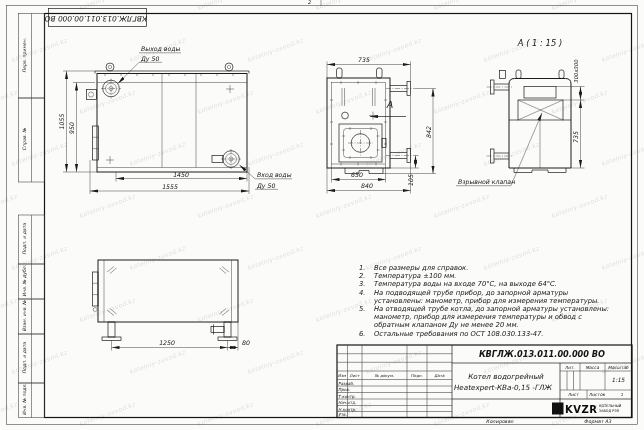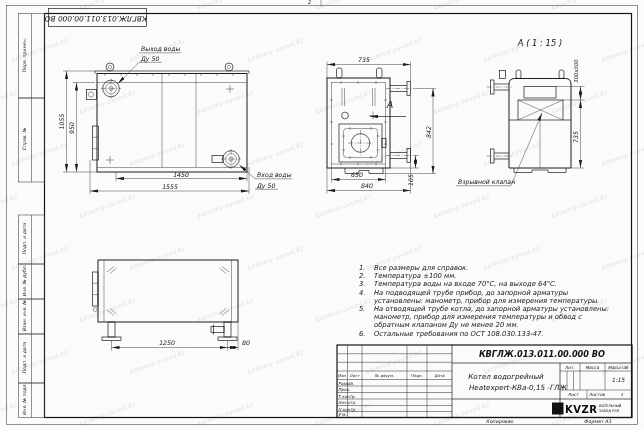--- a/index.html
+++ b/index.html
@@ -453,21 +453,21 @@
         <span class="note-text">На отводящей трубе котла, до запорной арматуры установлены: манометр, прибор для измерения температуры и обвод с обратным клапаном Ду не менее 20 мм.</span>
       </div>
     <div class="note-item">
         <span class="note-num">6.</span>
         <span class="note-text">Остальные требования по ОСТ 108.030.133-47.</span>
       </div>
   </div>
 
   <span class="ov ctr" style="left:452px;top:348.5px;width:180px;font-size:8.2px;font-weight:600;">КВГЛЖ.013.011.00.000 ВО</span>
   <span class="ov ctr" style="left:452px;top:371.5px;width:108px;font-size:7.2px;">Котел водогрейный</span>
-  <span class="ov ctr" style="left:464px;top:382.5px;width:108px;font-size:7.2px;">Heatexpert-КВа-0,15 -ГЛЖ</span>
+  <span class="ov ctr" style="left:449px;top:382.5px;width:108px;font-size:7.2px;">Heatexpert-КВа-0,15 -ГЛЖ</span>
 
   <span class="ov ctr" style="left:337px;top:372.8px;width:10.5px;font-size:3.9px;">Изм</span>
   <span class="ov ctr" style="left:347.5px;top:372.8px;width:14.5px;font-size:3.9px;">Лист</span>
   <span class="ov ctr" style="left:362px;top:372.8px;width:45px;font-size:3.9px;">№ докум.</span>
   <span class="ov ctr" style="left:407px;top:372.8px;width:20px;font-size:3.9px;">Подп.</span>
   <span class="ov ctr" style="left:427px;top:372.8px;width:25px;font-size:3.9px;">Дата</span>
 
   <span class="ov" style="left:338.5px;top:380.5px;font-size:4px;">Разраб.</span>
   <span class="ov" style="left:338.5px;top:387px;font-size:4px;">Пров.</span>
   <span class="ov" style="left:338.5px;top:393.5px;font-size:4px;">Т.контр.</span>

